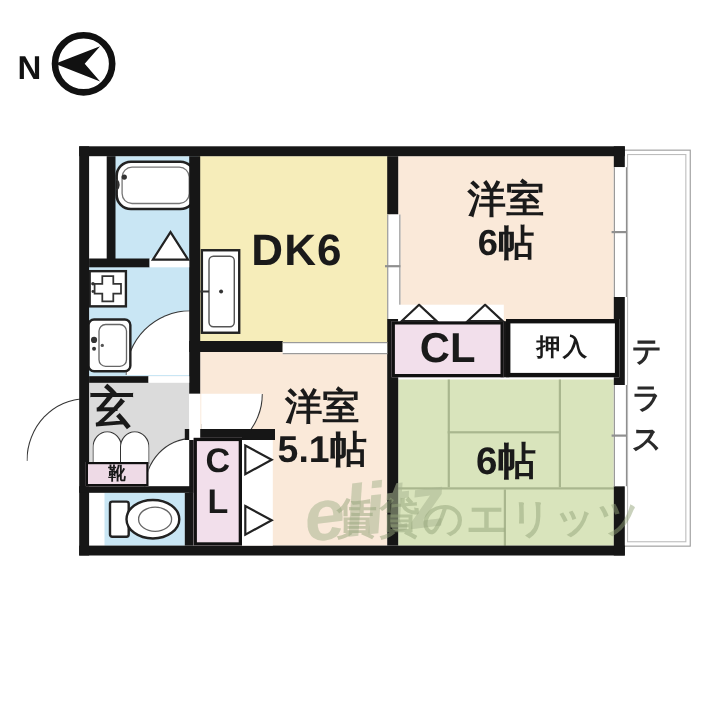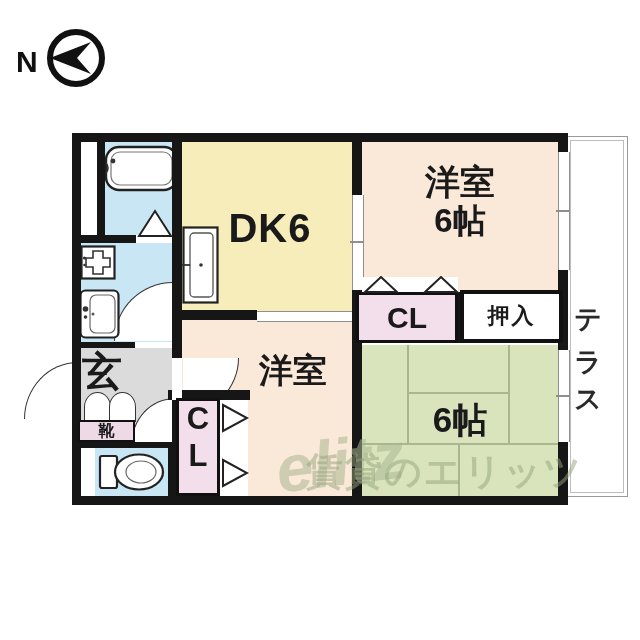--- a/index.html
+++ b/index.html
@@ -166,27 +166,28 @@
     <circle cx="19" cy="39" r="1.8" fill="#333"></circle>
   </svg>
 
   <div class="lbl" style="left:190px;top:203px;width:160px;height:50px;font-size:40px;letter-spacing:1px">DK6</div>
 
   <div class="abs" style="left:362px;top:163px;width:196px;z-index:8;text-align:center;font-weight:bold;color:#1a1a1a">
     <div style="font-size:35px;line-height:1.1">洋室</div>
     <div style="font-size:33px;line-height:1.15">6帖</div>
   </div>
 
-  <div class="lbl" style="left:358px;top:294px;width:98px;height:47px;font-size:30px">CL</div>
+  <div class="lbl" style="left:358px;top:294px;width:98px;height:47px;font-size:38px">CL</div>
   <div class="lbl" style="left:463px;top:293px;width:97px;height:47px;font-size:22px;letter-spacing:2px">押入</div>
 
   <div class="lbl" style="left:362px;top:398px;width:196px;height:44px;font-size:35px">6帖</div>
 
   <div class="abs" style="left:218px;top:352px;width:150px;z-index:8;text-align:center;font-weight:bold;color:#1a1a1a">
     <div style="font-size:34px;line-height:1.1">洋室</div>
+    <div style="font-size:34px;line-height:1.2">5.1帖</div>
   </div>
 
   <div class="lbl" style="left:78px;top:348px;width:48px;height:46px;font-size:40px">玄</div>
   <div class="lbl" style="left:78px;top:421px;width:57px;height:20px;font-size:16px;z-index:8">靴</div>
 
   <div class="abs" style="left:176px;top:400px;width:44px;z-index:8;text-align:center;font-weight:bold;color:#1a1a1a">
     <div style="font-size:31px;line-height:1.2">C</div>
     <div style="font-size:31px;line-height:1.2">L</div>
   </div>
 

